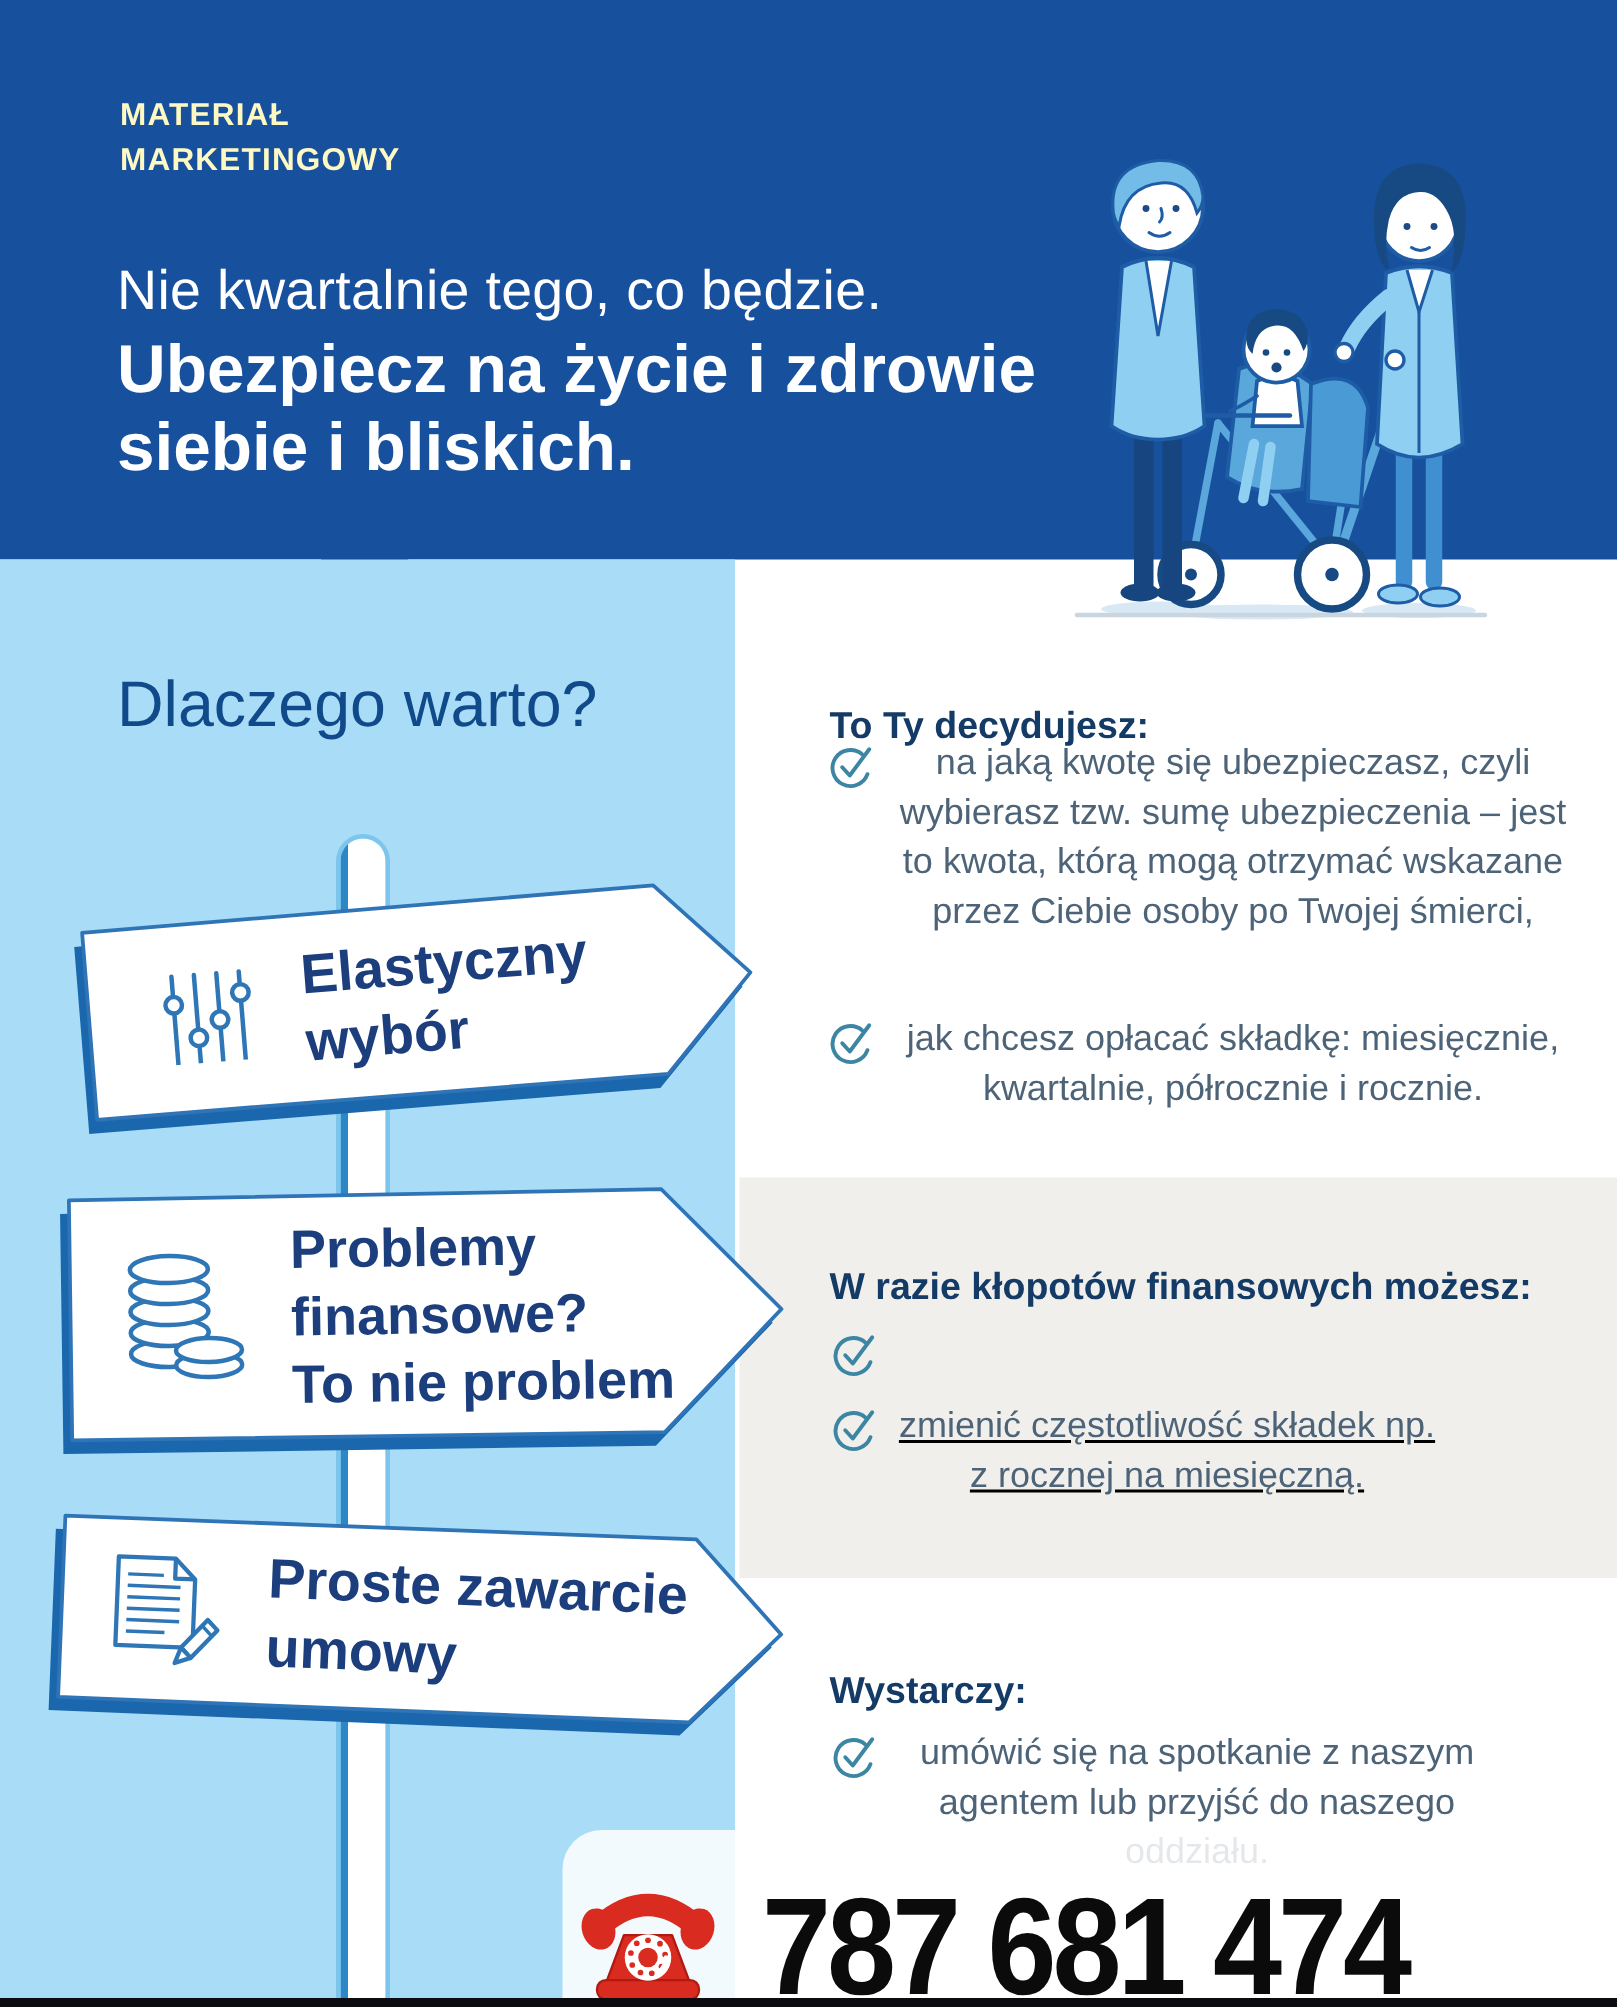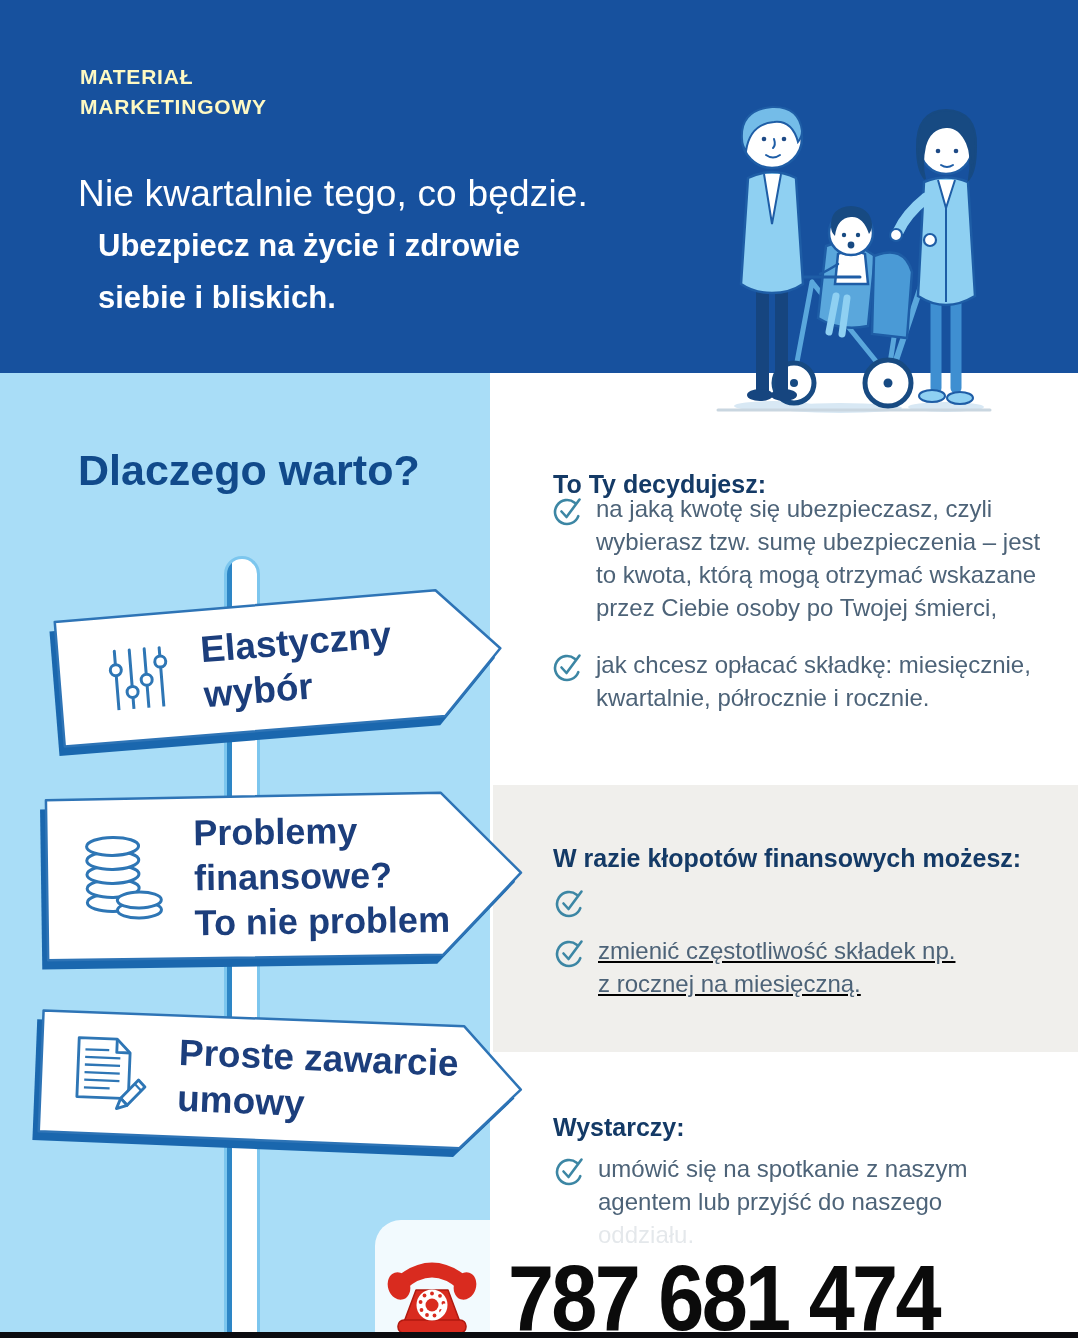--- a/index.html
+++ b/index.html
@@ -7,21 +7,21 @@
     position:relative; width:1078px; height:1344px; overflow:hidden;
     background:#ffffff; font-family:"Liberation Sans", sans-serif;
   }
   
   .hero{position:absolute;left:0;top:0;width:1078px;height:373px;background:#17519e;}
   .kicker{position:absolute;left:80px;top:62px;color:#fef9c3;font-size:21px;font-weight:700;
           letter-spacing:.8px;line-height:30px;}
   .kicker span{display:block;}
   .headline{position:absolute;left:78px;top:168px;color:#ffffff;}
   .headline .l1{display:block;font-size:37px;font-weight:400;line-height:52px;letter-spacing:.2px;}
-  .headline .l2{display:block;font-size:31px;font-weight:700;line-height:52px;margin-left:20px;}
+  .headline .l2{display:block;font-size:45px;font-weight:700;line-height:52px;}
   .hero-notch{position:absolute;left:213px;top:372px;width:0;height:0;
               border-left:30px solid transparent;border-right:30px solid transparent;
               border-top:28px solid #17519e;}
   
   .left-panel{position:absolute;left:0;top:373px;width:490px;height:971px;background:#a9ddf7;}
   .gray-panel{position:absolute;left:493px;top:785px;width:585px;height:267px;background:#f0efec;}
   
   .pole{position:absolute;left:224px;top:556px;width:36px;height:778px;box-sizing:border-box;
         background:linear-gradient(90deg,#2d86c6 0 5px,#ffffff 5px);
         border:3px solid #7cc6ee;border-bottom:none;border-radius:18px 18px 0 0;}
@@ -33,29 +33,29 @@
   .sign1{left:56px;top:600px;width:448px;height:132px;transform:rotate(-4.6deg);}
   .sign1 .content{left:52px;top:14px;height:104px;gap:32px;}
   .sign1 .label{font-size:37px;line-height:45px;}
   .sign2{left:44px;top:792px;width:480px;height:168px;transform:rotate(-.8deg);}
   .sign2 .content{left:40px;top:14px;height:140px;gap:30px;}
   .sign2 .label{font-size:36px;line-height:45px;}
   .sign3{left:38px;top:1016px;width:486px;height:128px;transform:rotate(2.3deg);}
   .sign3 .content{left:34px;top:12px;height:104px;gap:26px;}
   .sign3 .label{font-size:37px;line-height:46px;}
   
-  .why{position:absolute;left:78px;top:446px;margin:0;color:#114a8b;font-size:43px;font-weight:700;}
+  .why{position:absolute;left:78px;top:446px;margin:0;color:#114a8b;font-size:43px;font-weight:400;}
   
   .sec-heading{position:absolute;margin:0;color:#143a66;font-size:25px;font-weight:700;}
   .bullet{position:absolute;display:flex;gap:12px;}
   .bullet .check{flex:0 0 33px;margin-top:1px;}
-  .bullet p{margin:0;color:#4d6378;font-size:24px;line-height:33px;}
+  .bullet p{margin:0;color:#4d6378;font-size:24px;line-height:33px;text-align:center;}
   #s1-h{left:553px;top:470px;}
   #s1-b1{left:551px;top:492px;} #s1-b1 p{width:452px;}
-  #s1-b2{left:551px;top:648px;} #s1-b2 p{width:452px;}
+  #s1-b2{left:551px;top:676px;} #s1-b2 p{width:452px;}
   #s2-h{left:553px;top:844px;}
   #s2-b1{left:553px;top:884px;} #s2-b1 p{width:360px;}
   #s2-b2{left:553px;top:934px;text-decoration:underline;} #s2-b2 p{width:360px;}
   #s3-h{left:553px;top:1113px;}
   #s3-b1{left:553px;top:1152px;} #s3-b1 p{width:400px;}
   
   .footer-overlay{position:absolute;left:375px;top:1220px;width:703px;height:116px;
                   background:rgba(255,255,255,.85);border-top-left-radius:26px;}
   .phone-icon{position:absolute;left:386px;top:1254px;}
   .phone-number{position:absolute;left:508px;top:1246px;color:#0b0b0b;font-size:92px;font-weight:700;

